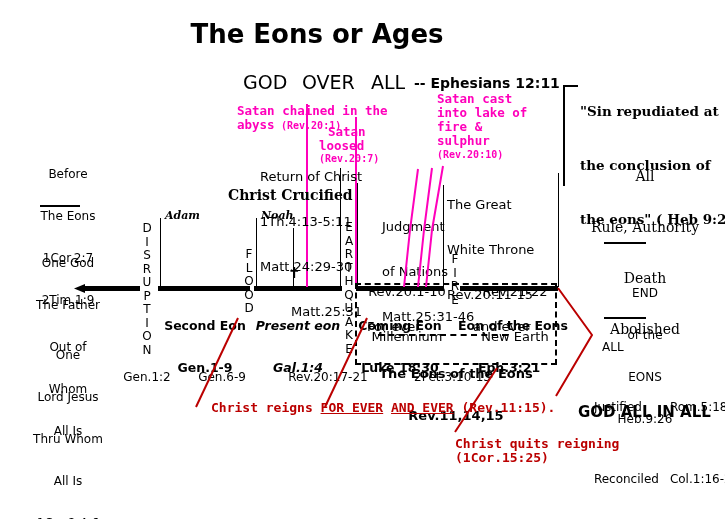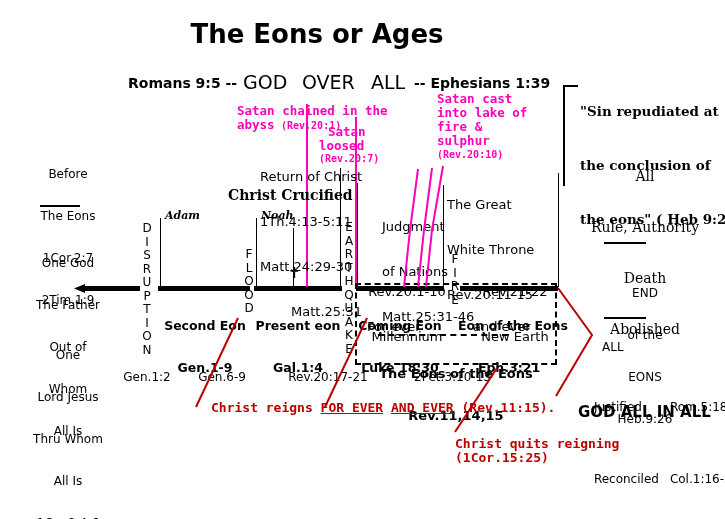--- a/index.html
+++ b/index.html
@@ -30,25 +30,24 @@
   svg.ov{position:absolute;left:0;top:0;width:725px;height:519px;overflow:visible;}
   .u{text-decoration:underline;}
 </style>
 </head>
 <body>
 
 <div id="stage">
 
   <div class="abs title ctr" style="left:0;top:20px;width:634px;">The Eons or Ages</div>
 
-  <div class="abs hdr" style="left:128px;top:76px;">Romans 9:5 --</div>
   <div class="abs hdrbig" style="left:243px;top:72px;">GOD</div>
   <div class="abs hdrbig" style="left:302px;top:72px;">OVER</div>
   <div class="abs hdrbig" style="left:371px;top:72px;">ALL</div>
-  <div class="abs hdr" style="left:414px;top:76px;">-- Ephesians 1:39</div>
+  <div class="abs hdr" style="left:414px;top:76px;">-- Ephesians 12:11</div>
 
   <div class="abs mono pink" style="left:237px;top:104px;">Satan chained in the</div>
   <div class="abs mono pink" style="left:237px;top:118px;">abyss</div>
   <div class="abs mono10 pink" style="left:281px;top:120px;">(Rev.20:1)</div>
 
   <div class="abs mono pink" style="left:328px;top:125px;">Satan</div>
   <div class="abs mono pink" style="left:319px;top:139px;">loosed</div>
   <div class="abs mono10 pink" style="left:319px;top:153px;">(Rev.20:7)</div>
 
   <div class="abs mono pink" style="left:437px;top:92px;">Satan cast</div>
@@ -88,21 +87,21 @@
   <div class="bar" style="left:460px;top:286px;width:98px;"></div>
 
   <svg class="ov">
     <polygon points="74,288.5 85,284 85,293" fill="#000"></polygon>
   </svg>
 
   <div class="abs bold ctr" style="left:160px;top:291px;width:90px;line-height:14px;">
     <div>Second Eon</div>
     <div>Gen.1-9</div>
   </div>
-  <div class="abs bold ctr" style="left:253px;top:291px;width:90px;line-height:14px;">
+  <div class="abs bold ctr" style="left:253px;top:291px;width:90px;line-height:14px;font-style:italic;">
     <div>Present eon</div>
     <div>Gal.1:4</div>
   </div>
   <div class="abs bold ctr" style="left:355px;top:291px;width:90px;line-height:14px;">
     <div>Coming Eon</div>
     <div>Luke 18:30</div>
   </div>
   <div class="abs bold ctr" style="left:458px;top:291px;width:102px;line-height:14px;">
     <div>Eon of the Eons</div>
     <div>Eph.3:21</div>

